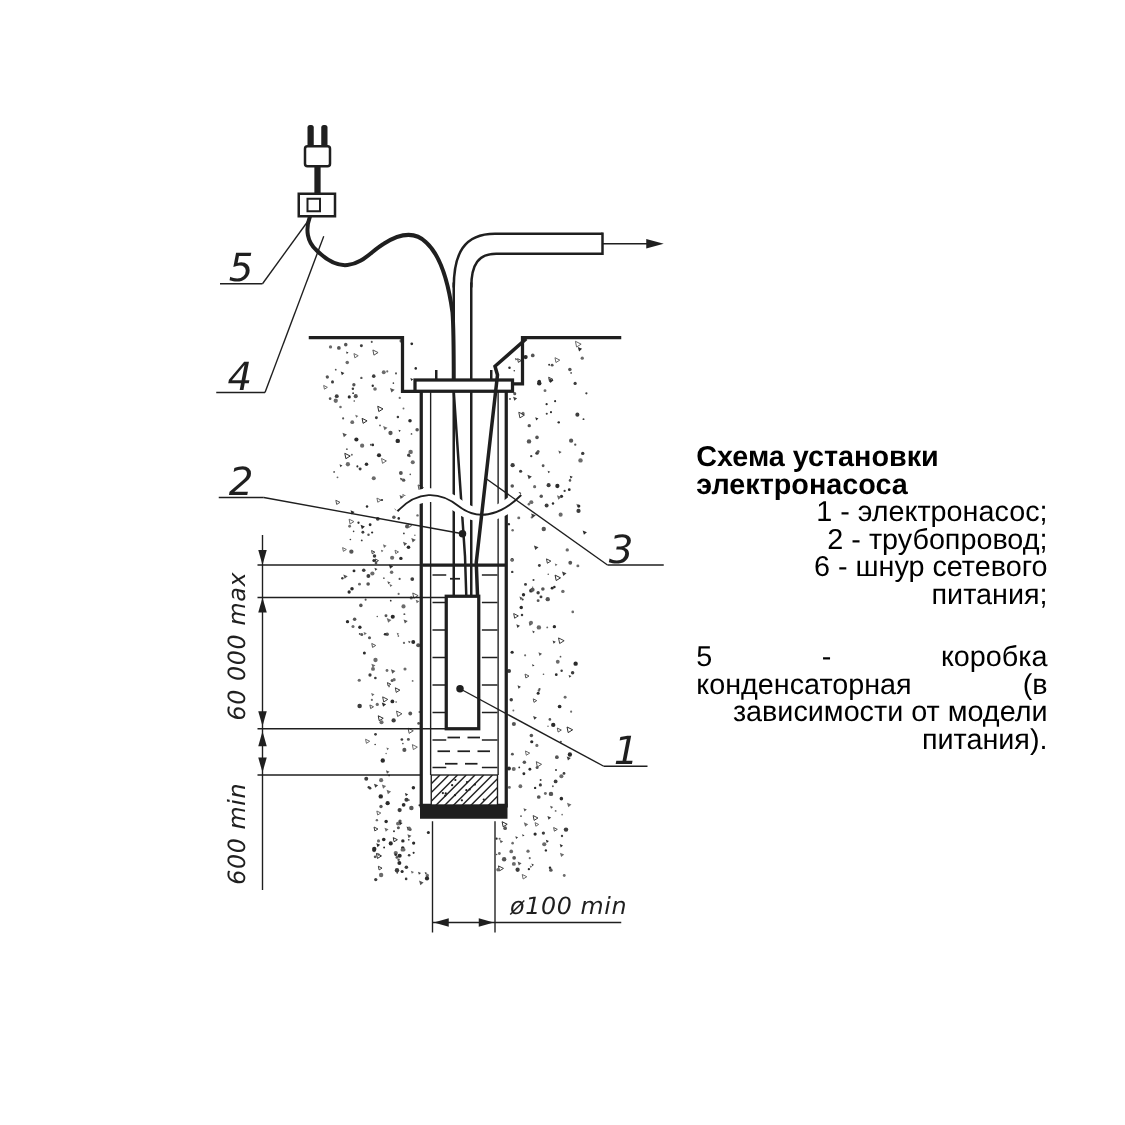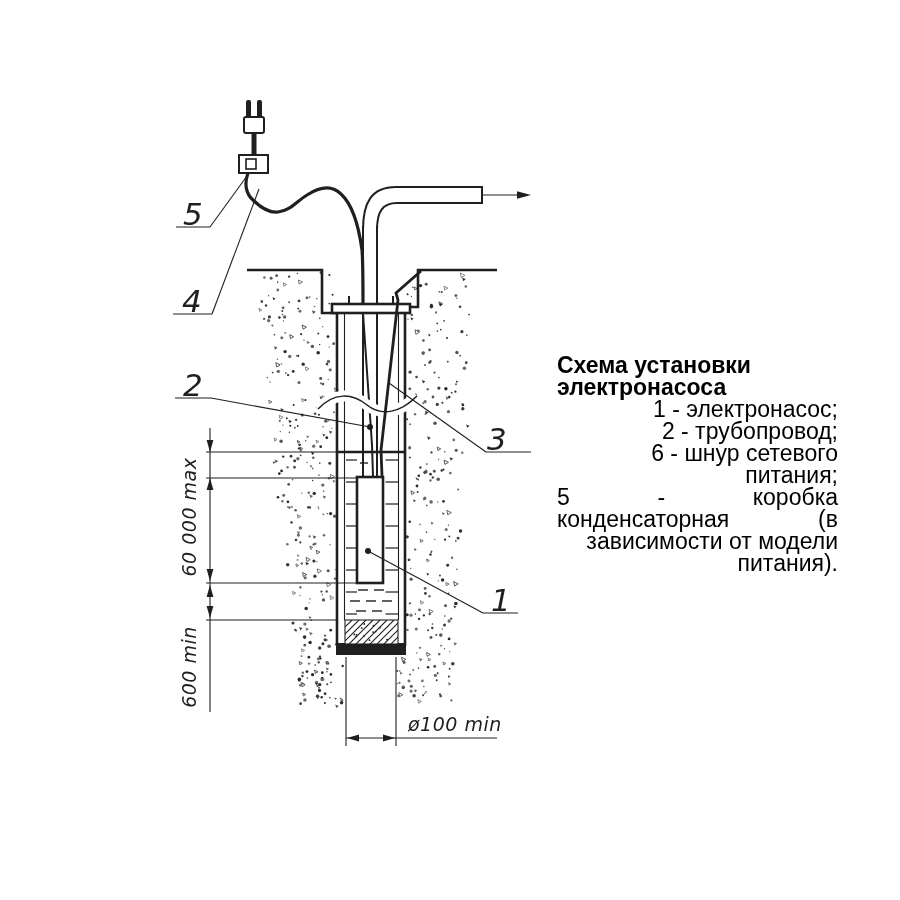--- a/index.html
+++ b/index.html
@@ -3,21 +3,21 @@
 <meta charset="utf-8">
 <style>
   html,body{margin:0;padding:0;background:#fff;}
   .canvas{position:relative;width:900px;height:900px;background:#ffffff;overflow:hidden;
           font-family:"Liberation Sans",sans-serif;}
   .drawing{position:absolute;left:0;top:0;}
   .legend{position:absolute;left:557px;top:354px;width:281px;color:#000;
           font-size:23px;line-height:22px;}
   .legend-title{font-weight:bold;}
   .legend-item{font-weight:normal;text-align:right;}
-  .justify-line{text-align:justify;text-align-last:justify;}
+  .justify-line{text-align:justify;text-align-last:justify;margin-top:28px;}
   
   .ink{stroke:#1f1f1f;fill:none;}
   .thin{stroke-width:1.1;}
   .mid{stroke-width:2;}
   .thick{stroke-width:2.6;}
   .xthick{stroke-width:3.2;}
   .fillink{fill:#1f1f1f;stroke:none;}
   .whitefill{fill:#ffffff;}
   .callout{font-family:"DejaVu Sans",sans-serif;font-style:italic;font-size:31px;fill:#1f1f1f;}
   .dimtext{font-family:"DejaVu Sans",sans-serif;font-style:italic;font-size:19px;fill:#1f1f1f;letter-spacing:0.5px;}

